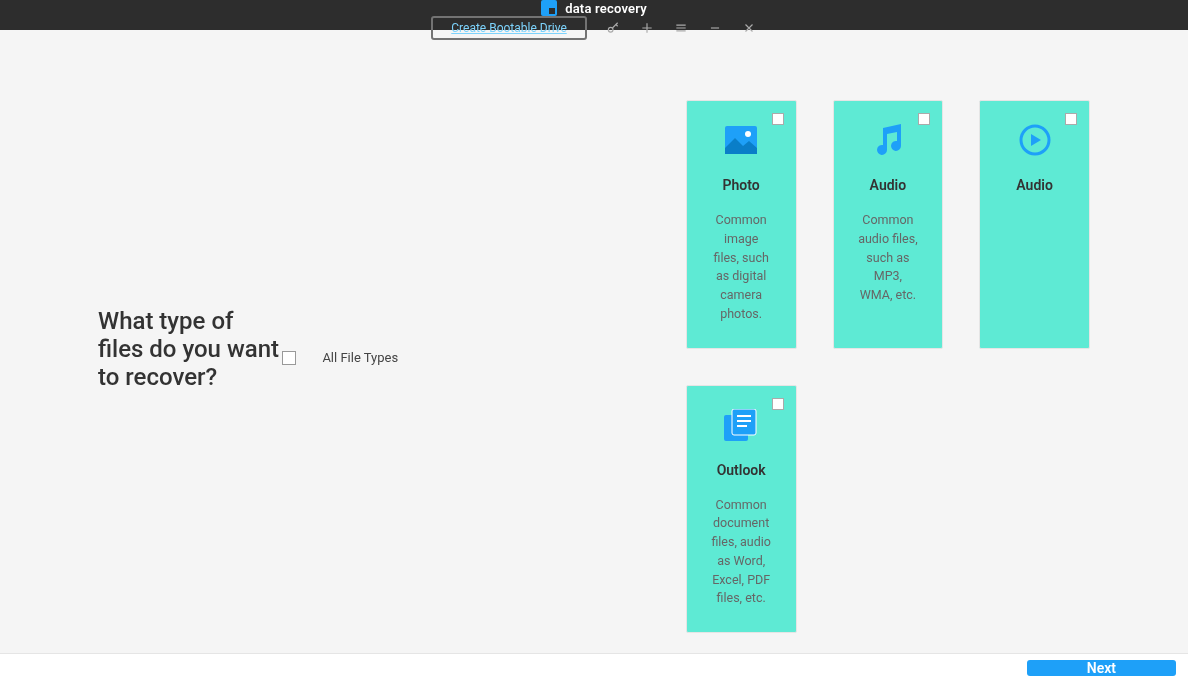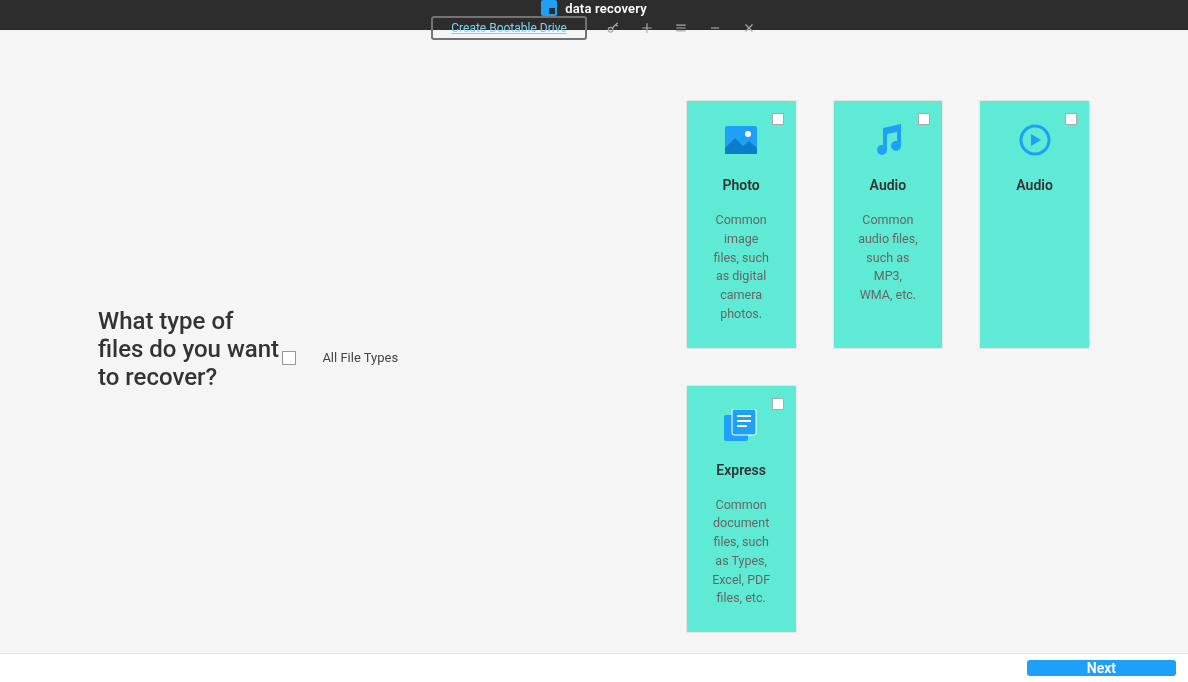--- a/index.html
+++ b/index.html
@@ -297,22 +297,22 @@
       <span class="card-checkbox"></span>
       <div class="card-icon">
         <svg width="34" height="32" viewBox="0 0 34 32" fill="#1ea0f8">
             <rect x="0" y="6" width="24" height="26" rx="2"></rect>
             <rect x="8" y="0" width="24" height="26" rx="2" stroke="#fff" stroke-width="1"></rect>
             <rect x="13" y="6" width="14" height="2" fill="#fff"></rect>
             <rect x="13" y="11" width="14" height="2" fill="#fff"></rect>
             <rect x="13" y="16" width="10" height="2" fill="#fff"></rect>
           </svg>
       </div>
-      <div class="card-title">Express</div>
-      <div class="card-desc">Common document files, such as Types, Excel, PDF files, etc.</div>
+      <div class="card-title">Outlook</div>
+      <div class="card-desc">Common document files, audio as Word, Excel, PDF files, etc.</div>
     </div>
 
 
   </div>
 </div>
 
 <div class="footer">
   <button class="next-btn">Next</button>
 </div>
 

